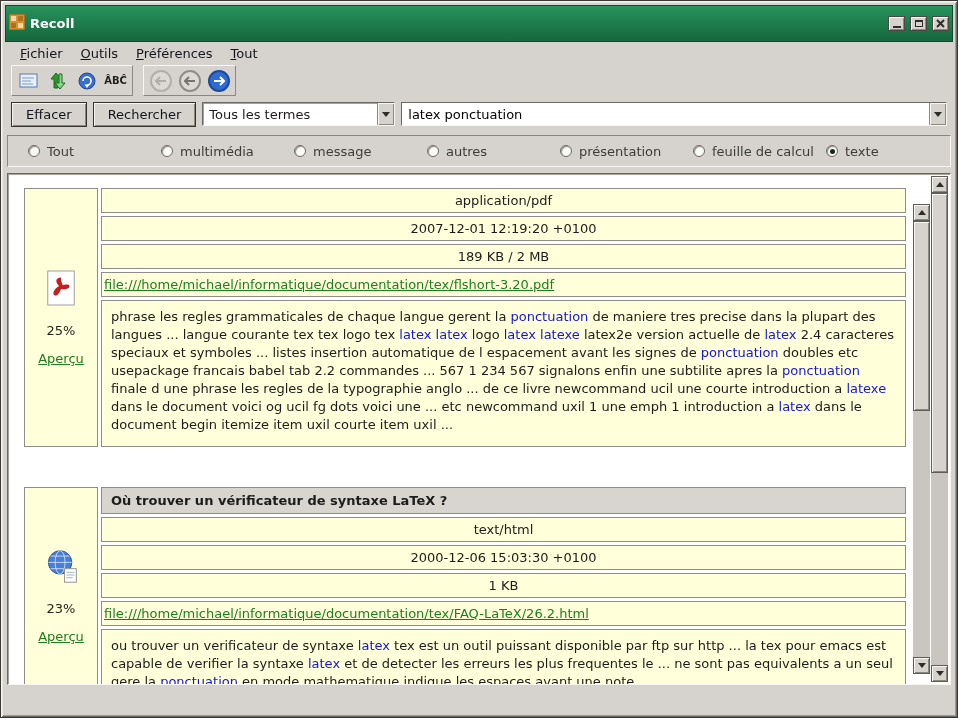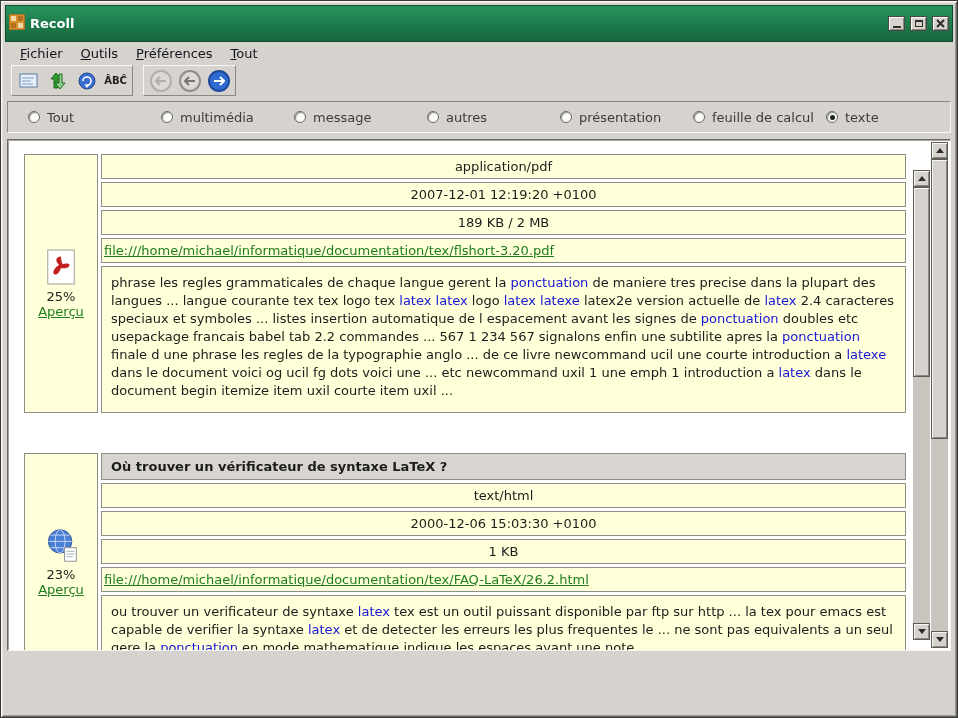--- a/index.html
+++ b/index.html
@@ -110,21 +110,21 @@
   .results-header { padding:10px 10px 0 12px; white-space:nowrap; }
   .rh-title { font-size:15px; font-weight:bold; color:var(--header-title,#8b2820); }
   .rh-prefix { margin-left:8px; }
   .rh-range { margin-left:5px; font-weight:bold; }
   .rh-query { margin-left:5px; font-weight:bold; color:var(--link,#1e7d1e); text-decoration:underline; cursor:pointer; }
   .results-scroll { margin:14px 44px 0 8px; }
   .result { display:flex; gap:3px; margin:0 0 40px 8px; }
   .res-left {
     width:74px; background:var(--cell-yellow,#ffffd9);
     border:1px solid #8f8d87;
-    display:flex; flex-direction:column; align-items:center; justify-content:center; 
+    display:flex; flex-direction:column; align-items:center; justify-content:center; gap:13px;
     padding:6px 0;
   }
   .res-score { color:#23231e; }
   .preview-link, .res-url a { color:var(--link,#1e7d1e); text-decoration:underline; cursor:pointer; }
   .res-main { flex:1; display:flex; flex-direction:column; gap:3px; min-width:0; }
   .res-title {
     background:#d8d4cf; border:1px solid #8f8d87;
     font-weight:bold; padding:5px 9px;
   }
   .res-meta { display:flex; gap:3px;flex-direction:column; }
@@ -242,20 +242,36 @@
       <span class="tool-btn">
         <span class="nav-circle nav-next">
           <svg width="12" height="10">
               <path d="M1 5 H10 M7 1 L11 5 L7 9" stroke="currentColor" stroke-width="2" fill="none"></path>
             </svg>
         </span>
       </span>
     </div>
   </div>
 
+  <div class="searchrow">
+    <span class="push-btn">Effacer</span>
+    <span class="push-btn">Rechercher</span>
+    <span class="combo mode-combo">
+      <span class="combo-text">Tous les termes</span>
+      <span class="combo-arrow">
+          <span class="tri-down"></span>
+        </span>
+    </span>
+    <span class="combo query-combo">
+      <input value="latex ponctuation" style="">
+      <span class="combo-arrow">
+          <span class="tri-down"></span>
+        </span>
+    </span>
+  </div>
 
   <div class="filterbar">
     <span class="filter-item">
         <span class="radio"></span>
         <span>Tout</span>
       </span>
     <span class="filter-item">
         <span class="radio"></span>
         <span>multimédia</span>
       </span>

